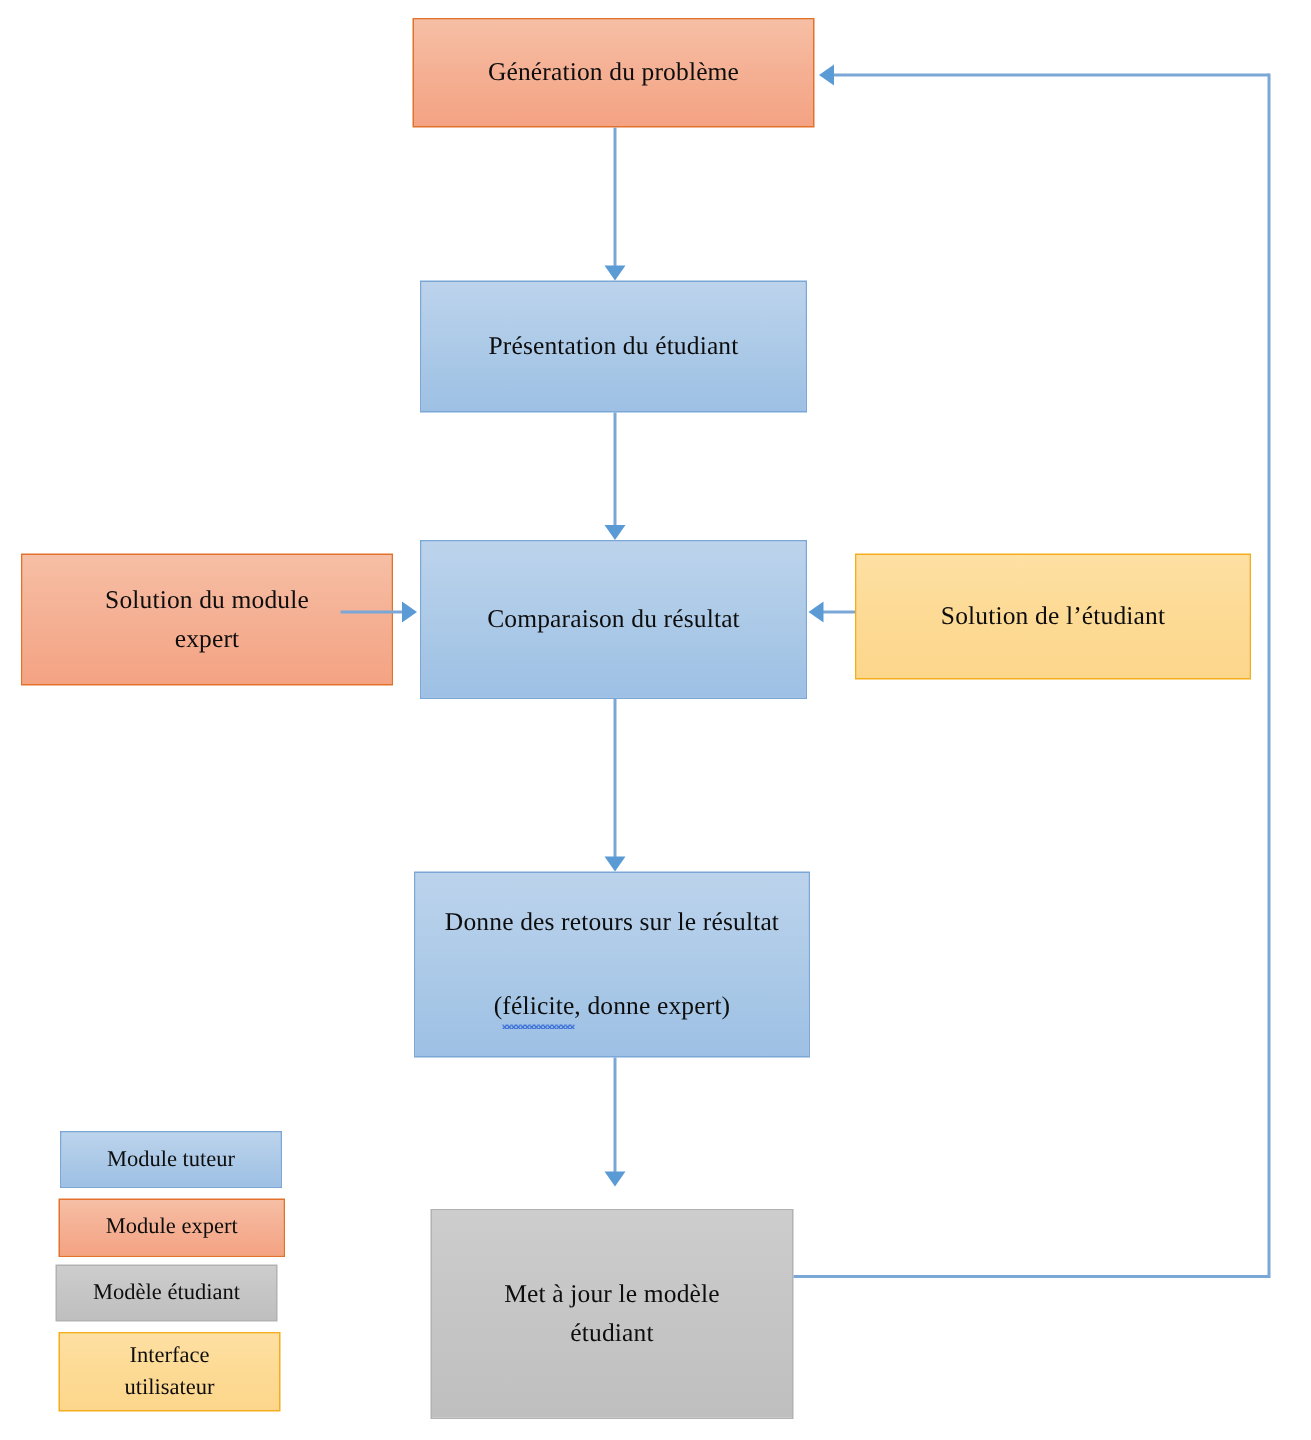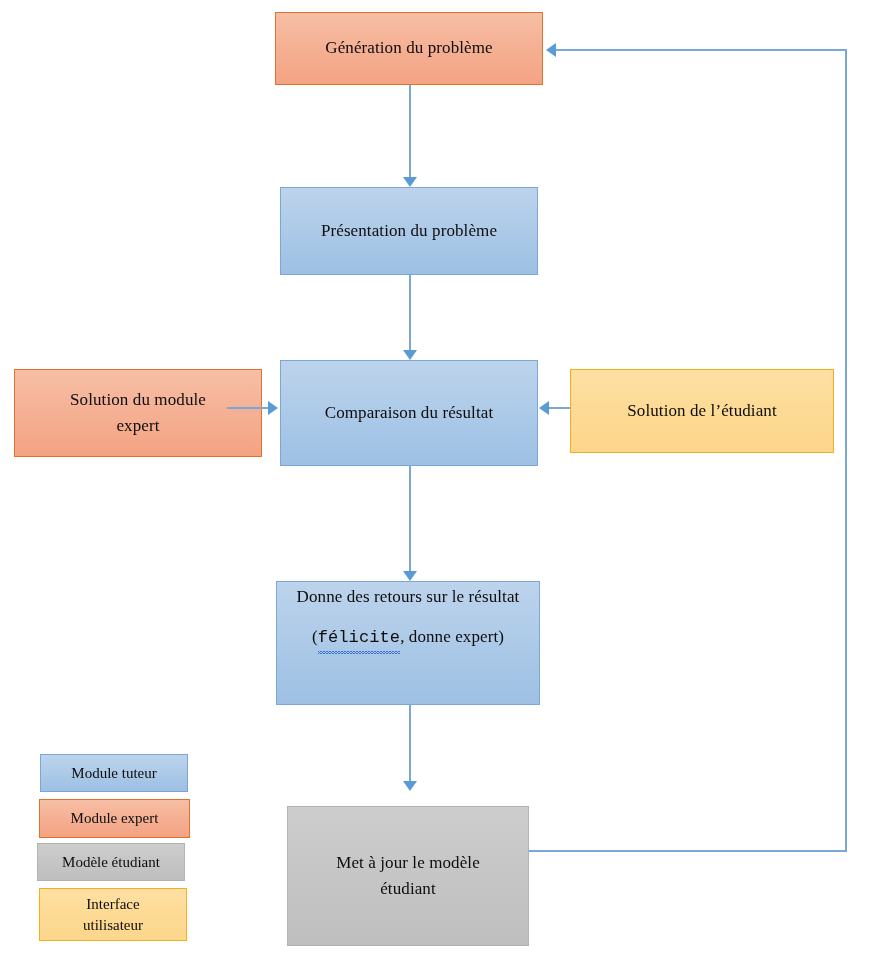--- a/index.html
+++ b/index.html
@@ -24,21 +24,21 @@
     box-sizing: border-box;
     display: flex;
     align-items: center;
     justify-content: center;
     text-align: center;
     border-width: 1px;
     border-style: solid;
     font-size: 17px;
     line-height: 1.55;
     letter-spacing: 0.1px;
-    padding: 2px 8px;
+    padding: 20px 8px;
   }
   .node .label {
     display: block;
     width: 100%;
     white-space: pre-line;
   }
   
   .fill-blue {
     background: linear-gradient(to bottom, #bdd3ec 0%, #aecbe8 45%, #9dc0e4 100%);
     border-color: #7ba7d7;
@@ -95,21 +95,20 @@
   .arrow-right {
     border-top: 7px solid transparent;
     border-bottom: 7px solid transparent;
     border-left: 10px solid #5b9bd5;
   }
 
   
   .squiggle {
     position: relative;
     display: inline-block;
-    font-family: Liberation Mono, monospace;
   }
   .squiggle::after {
     content: "";
     position: absolute;
     left: 0;
     right: 0;
     bottom: -2px;
     height: 3px;
     background-image:
       linear-gradient(45deg, transparent 40%, #3a6fd8 40%, #3a6fd8 60%, transparent 60%),
@@ -121,37 +120,37 @@
 </head>
 <body>
 
 <div id="canvas">
 
   <div class="node fill-orange" style="left:275px; top:12px; width:268px; height:73px;">
     <span class="label">Génération du problème</span>
   </div>
 
   <div class="node fill-blue" style="left:280px; top:187px; width:258px; height:88px;">
-    <span class="label">Présentation du problème</span>
+    <span class="label">Présentation du étudiant</span>
   </div>
 
   <div class="node fill-blue" style="left:280px; top:360px; width:258px; height:106px;justify-content:center;">
     <span class="label">Comparaison du résultat</span>
   </div>
 
   <div class="node fill-orange" style="left:14px; top:369px; width:248px; height:88px;">
     <span class="label">Solution du module
 expert</span>
   </div>
 
   <div class="node fill-yellow" style="left:570px; top:369px; width:264px; height:84px;">
     <span class="label">Solution de l’étudiant</span>
   </div>
 
-  <div class="node fill-blue" style="left:276px; top:581px; width:264px; height:124px; flex-direction:column; justify-content:flex-start;">
+  <div class="node fill-blue" style="left:276px; top:581px; width:264px; height:124px; flex-direction:column; justify-content:space-between;">
     <span class="label" style="margin-bottom:14px;">Donne des retours sur le résultat</span>
     <span class="label"><span>(</span><span class="squiggle">félicite</span><span>, donne expert)</span></span>
   </div>
 
   <div class="node fill-gray" style="left:287px; top:806px; width:242px; height:140px;">
     <span class="label">Met à jour le modèle
 étudiant</span>
   </div>
 
   <div class="conn conn-v" style="left:409px; top:85px; height:94px;"></div>

